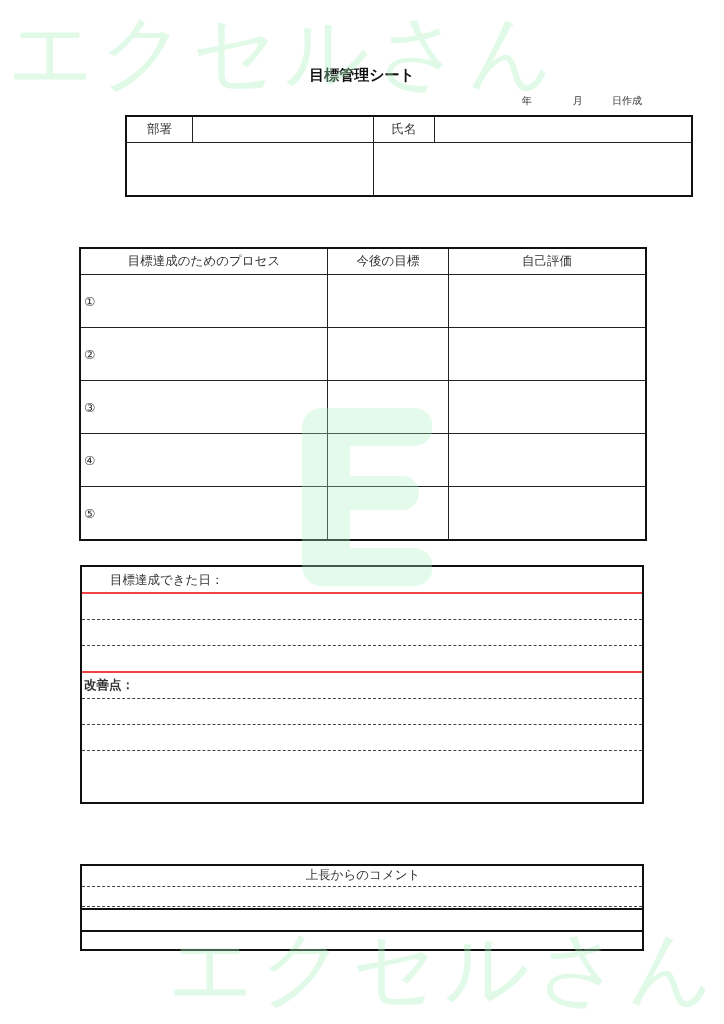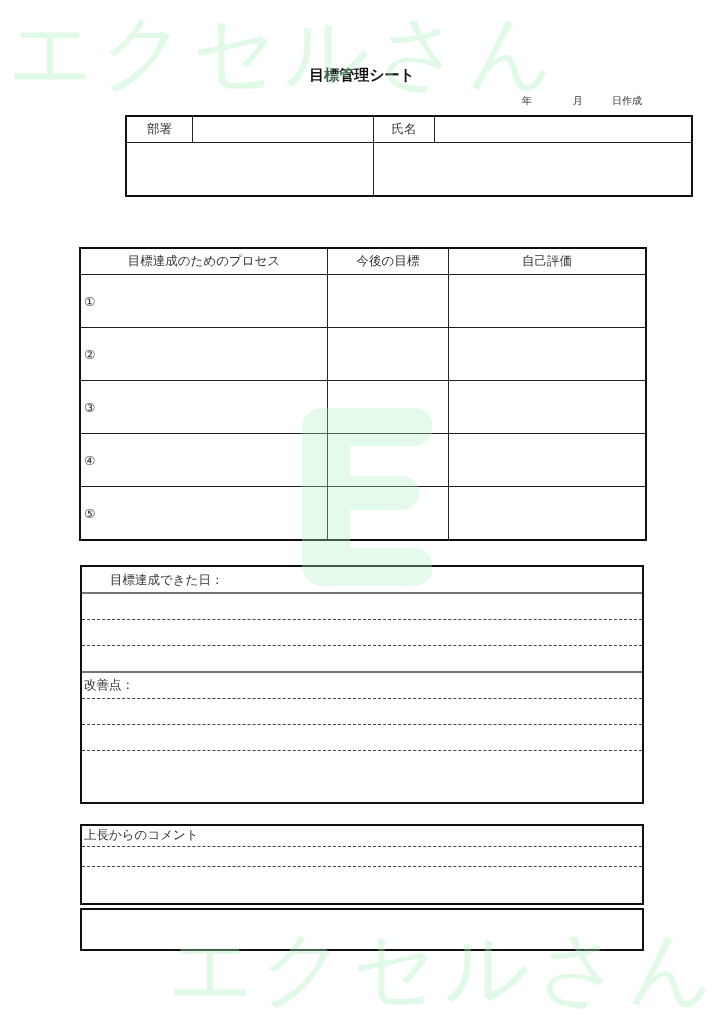--- a/index.html
+++ b/index.html
@@ -9,21 +9,21 @@
   .title { left:0; width:724px; top:66px; text-align:center; font-size:15px; font-weight:bold; color:#111; }
   .date { top:94px; right:82px; font-size:10px; color:#333; letter-spacing:0; }
   .date span { display:inline-block; }
   table { border-collapse:collapse; position:absolute; table-layout:fixed; }
   td { border:1px solid #222; font-size:12.5px; padding:0 3px; color:#333; overflow:hidden; white-space:nowrap; }
   .outer { outline:2px solid #111; outline-offset:-1px; }
   .c { text-align:center; }
   .box { position:absolute; left:80px; width:564px; border:2px solid #111; box-sizing:border-box; }
   .line-row { position:relative; box-sizing:border-box; font-size:12.5px; color:#333; padding-left:2px; }
   .dash { border-bottom:1px dashed #444; }
-  .solid { border-bottom:2px solid #737373;padding-left:28px; }
+  .solid { border-bottom:2px solid #ef4444;padding-left:28px; }
   .wm { position:absolute; color:rgba(170,240,190,0.35); font-weight:normal; pointer-events:none; white-space:nowrap;
         font-family:"DejaVu Sans", sans-serif; letter-spacing:6px; }
   .wm-e { position:absolute; left:302px; top:408px; width:130px; height:178px; pointer-events:none; }
 </style>
 </head>
 <body>
 
 <div class="abs title">目標管理シート</div>
 <div class="abs date">
   <span style="margin-right:38px">年</span>
@@ -90,27 +90,27 @@
     <td></td>
   </tr>
 </tbody>
   </table>
 
 <div class="box" style="top:565px; height:239px;">
   <div class="line-row solid" style="height:27px; line-height:25px;">目標達成できた日：</div>
   <div class="line-row dash" style="height:26px;"></div>
   <div class="line-row dash" style="height:26px;"></div>
   <div class="line-row solid" style="height:27px;"></div>
-  <div class="line-row dash" style="height:26px; line-height:24px;">改善点：</div>
+  <div class="line-row dash" style="height:26px; line-height:24px;font-weight:bold;">改善点：</div>
   <div class="line-row dash" style="height:26px;"></div>
   <div class="line-row dash" style="height:26px;"></div>
   <div class="line-row" style="height:25px;"></div>
 </div>
 
-<div class="box" style="top:824px; height:81px;">
+<div class="box" style="top:864px; height:68px;text-align:center;">
   <div class="line-row dash" style="height:21px; line-height:18px;">上長からのコメント</div>
   <div class="line-row dash" style="height:20px;"></div>
   <div class="line-row" style="height:19px;"></div>
 </div>
 
 <div class="box" style="top:908px; height:43px;">
   <div class="line-row" style="height:18px;"></div>
 </div>
 
 <div class="wm" style="left:8px; top:2px; font-size:84px; line-height:100px;">エクセルさん</div>

